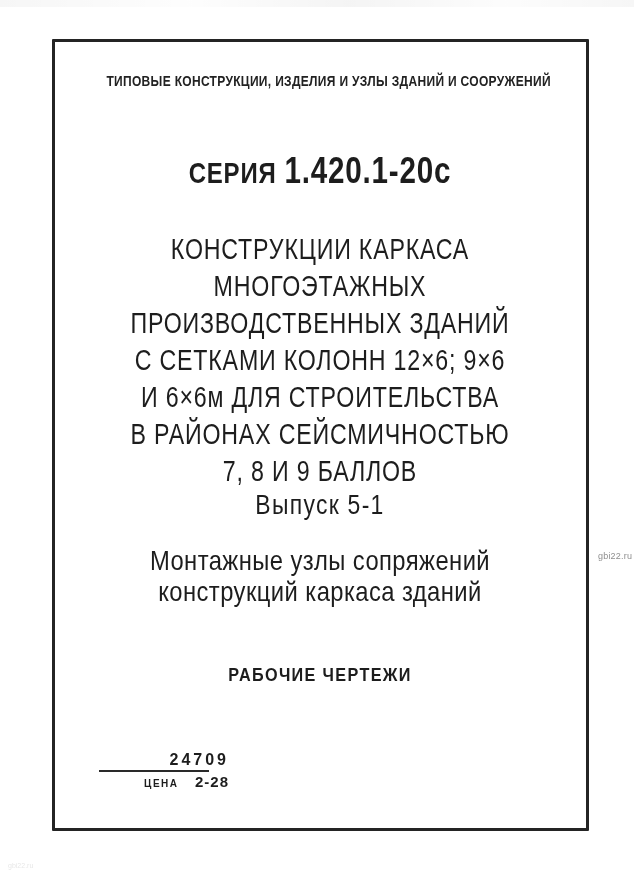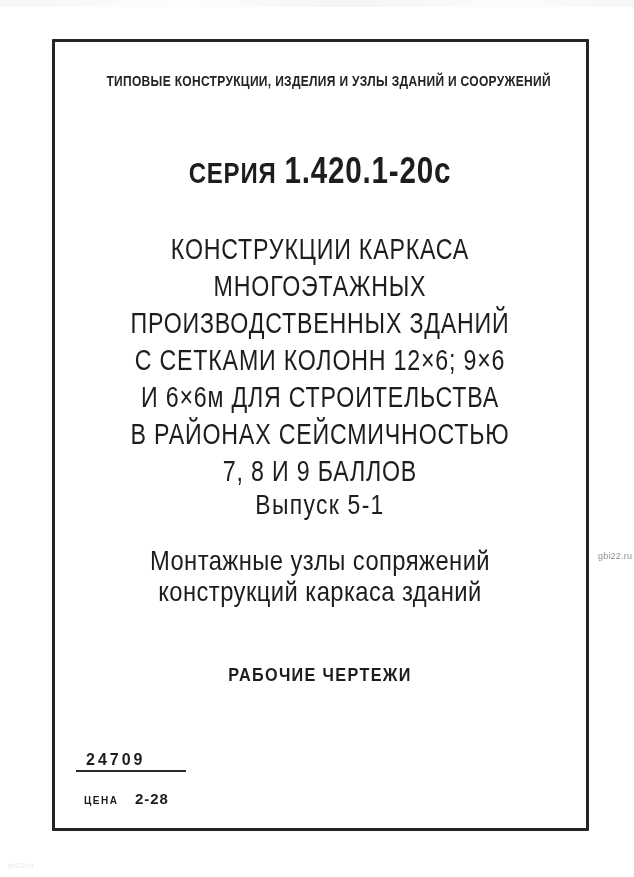--- a/index.html
+++ b/index.html
@@ -81,38 +81,39 @@
   }
   .doc-type {
     top: 665px;
     font-size: 18px;
     font-weight: 600;
     letter-spacing: 1.5px;
   }
 
   .price-block {
     position: absolute;
-    left: 76px;
+    left: 99px;
     top: 751px;
     width: 130px;
     font-weight: 600;
+    text-align: right;
   }
   .price-code {
     display: block;
     margin-left: 10px;
     font-size: 16px;
     letter-spacing: 3px;
   }
   .price-rule {
     width: 110px;
     height: 0;
     border-bottom: 2px solid #2a2a2a;
     margin-top: 1px;
   }
-  .price-row { margin-top: 18px; }
+  .price-row { margin-top: 1px; }
   .price-label {
     font-size: 10px;
     letter-spacing: 1.5px;
     margin-left: 8px;
     font-weight: 700;
   }
   .price-value {
     font-size: 15px;
     letter-spacing: 1px;
     margin-left: 12px;

